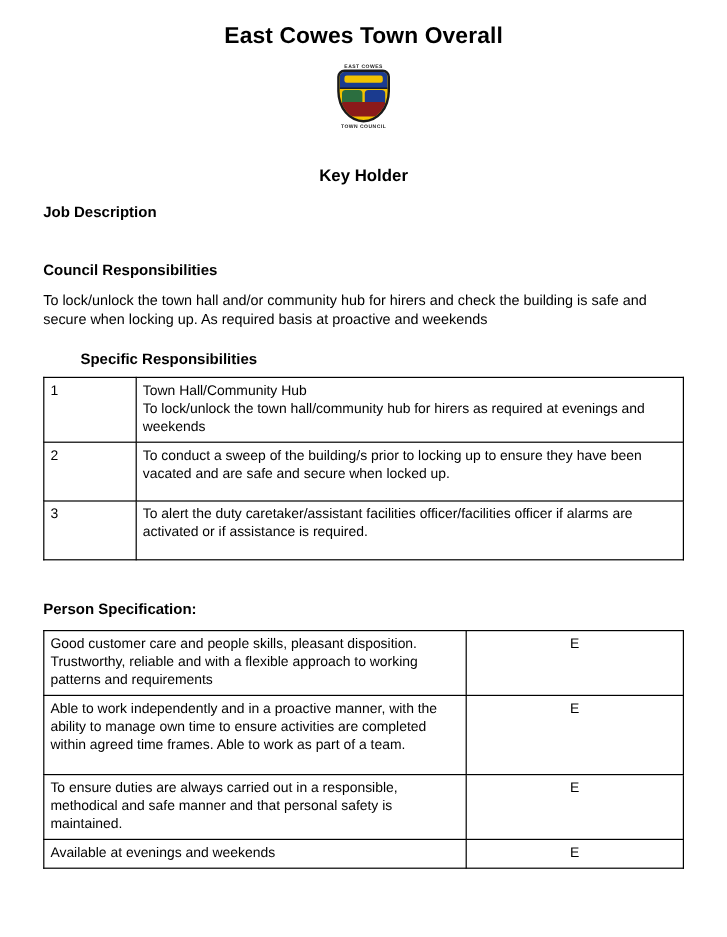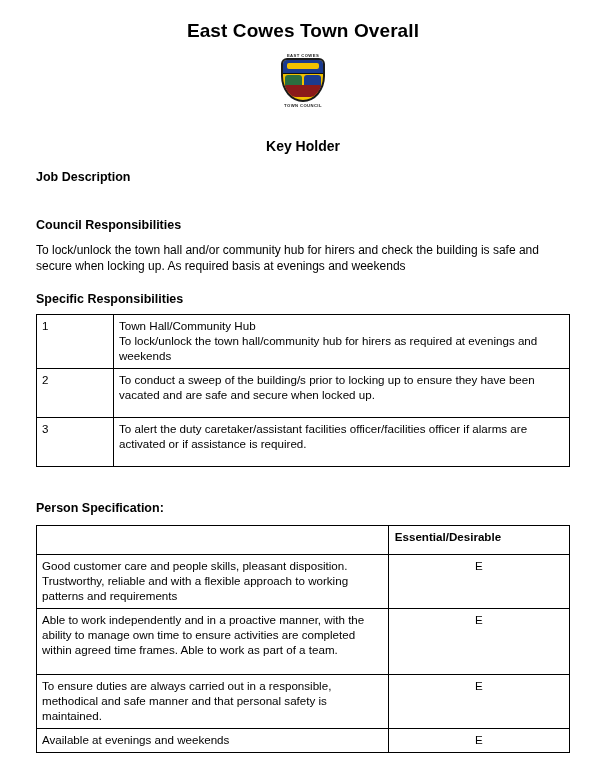--- a/index.html
+++ b/index.html
@@ -50,20 +50,21 @@
     font-weight: bold;
     margin-top: 16px;
   }
   .section-head {
     font-size: 12.5px;
     font-weight: bold;
     margin-top: 34px;
   }
   .section-head.tight {
     margin-top: 18px;
+    margin-left: 31px;
   }
   .para {
     font-size: 12px;
     line-height: 16px;
     margin-top: 10px;
   }
   table.grid {
     border-collapse: collapse;
     width: 100%;
     margin-top: 8px;
@@ -200,21 +201,21 @@
       </div>
       <div class="arc-top">EAST COWES</div>
       <div class="arc-bottom">TOWN COUNCIL</div>
     </div>
   </div>
 
   <div class="subtitle">Key Holder</div>
   <div class="subtitle2">Job Description</div>
 
   <div class="section-head">Council Responsibilities</div>
-  <div class="para">To lock/unlock the town hall and/or community hub for hirers and check the building is safe and secure when locking up. As required basis at evenings and weekends</div>
+  <div class="para">To lock/unlock the town hall and/or community hub for hirers and check the building is safe and secure when locking up. As required basis at proactive and weekends</div>
 
   <div class="section-head tight">Specific Responsibilities</div>
 
   <table class="grid">
     <tbody>
       <tr class="resp-row-1">
         <td class="resp-num">1</td>
         <td style="white-space: pre-line;">Town Hall/Community Hub
 To lock/unlock the town hall/community hub for hirers as required at evenings and weekends</td>
       </tr>
@@ -230,24 +231,20 @@
   </table>
 
   <div class="section-head">Person Specification:</div>
 
   <table class="spec">
     <colgroup>
       <col class="spec-col-crit">
       <col class="spec-col-ed">
     </colgroup>
     <tbody>
-      <tr class="hdr-row">
-        <td class="blank-crit"></td>
-        <td class="ed-head">Essential/Desirable</td>
-      </tr>
       <tr style="height:52px;">
         <td>Good customer care and people skills, pleasant disposition. Trustworthy, reliable and with a flexible approach to working patterns and requirements</td>
         <td class="ed-val">E</td>
       </tr>
       <tr style="height:66px;">
         <td>Able to work independently and in a proactive manner, with the ability to manage own time to ensure activities are completed within agreed time frames. Able to work as part of a team.</td>
         <td class="ed-val">E</td>
       </tr>
       <tr style="height:46px;">
         <td>To ensure duties are always carried out in a responsible, methodical and safe manner and that personal safety is maintained.</td>

